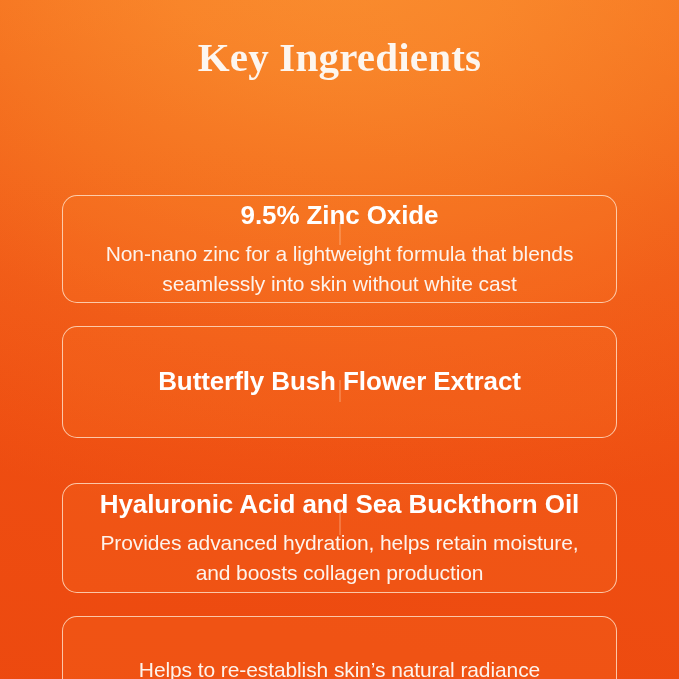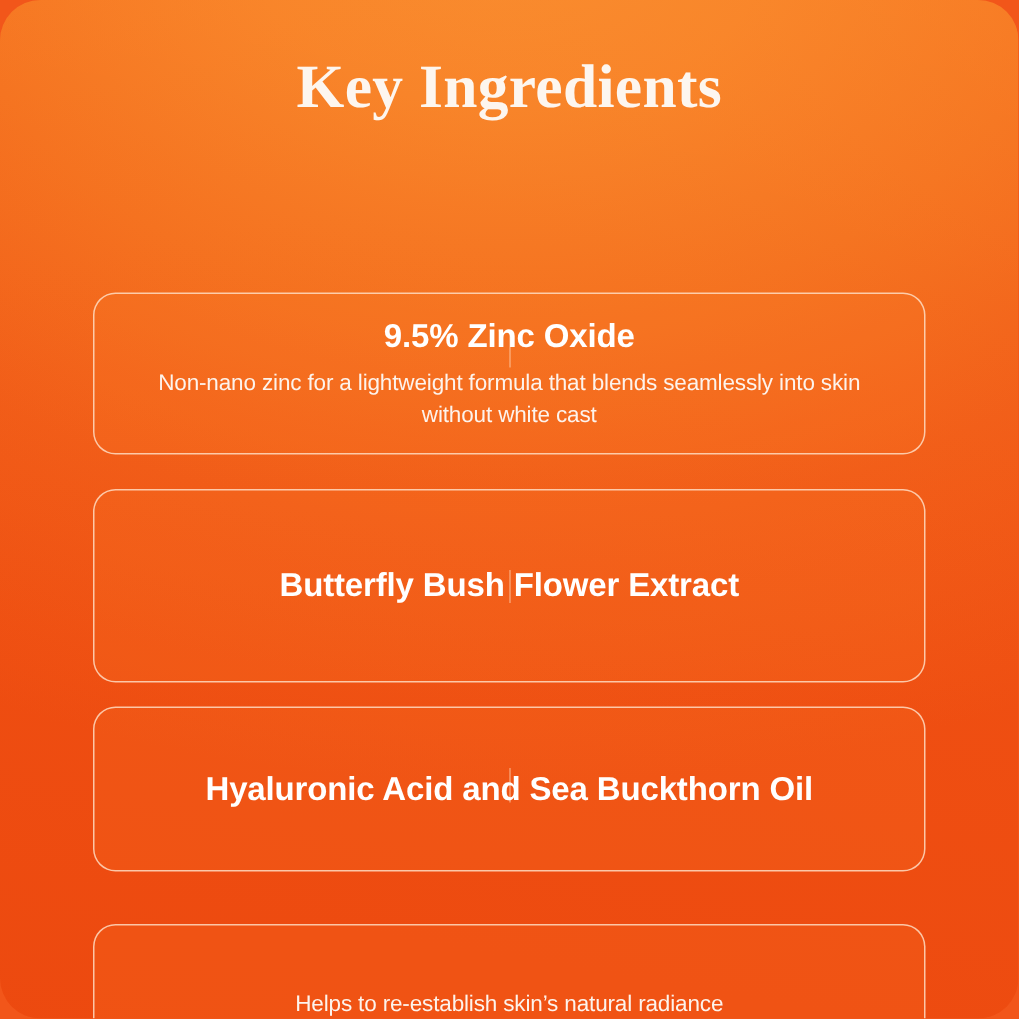--- a/index.html
+++ b/index.html
@@ -15,21 +15,20 @@
   }
 
   #infographic {
     position: relative;
     width: 679px;
     height: 679px;
     box-sizing: border-box;
     background:
       radial-gradient(120% 85% at 50% -8%, #f78a2e 0%, #f78128 22%, #f4701f 46%, #f15c18 70%, #ef4f12 100%);
     overflow: hidden;
-    border-radius: 27px;
   }
 
   #infographic::after {
     content: "";
     position: absolute;
     inset: 0;
     background: linear-gradient(190deg, rgba(255,150,50,0.30) 0%, rgba(255,140,45,0.10) 26%, rgba(235,60,8,0.05) 62%, rgba(228,54,6,0.22) 100%);
     pointer-events: none;
   }
 
@@ -64,37 +63,37 @@
     border-radius: 15px;
     background: rgba(255, 130, 45, 0.16);
     text-align: center;
     padding: 0 22px;
     display: flex;
     flex-direction: column;
     justify-content: center;
   }
 
   .card-1 { top: 114px; height: 108px; }
-  .card-2 { top: 245px; height: 129px; }
-  .card-3 { top: 390px; height: 110px; }
+  .card-2 { top: 245px; height: 112px; }
+  .card-3 { top: 402px; height: 110px; }
   .card-4 { top: 535px; height: 102px; }
 
   .card-heading {
     margin: 0;
     color: #ffffff;
-    font-size: 22px;
+    font-size: 26px;
     font-weight: 700;
     letter-spacing: -0.1px;
     line-height: 1.3;
   }
 
   .card-body {
     margin: 6px 0 0 0;
     color: #fdf3ec;
-    font-size: 15px;
+    font-size: 21px;
     font-weight: 400;
     line-height: 1.45;
     letter-spacing: -0.1px;
   }
 
   .connector {
     position: absolute;
     z-index: 1;
     left: 50%;
     width: 1px;
@@ -122,20 +121,21 @@
       <h2 class="card-heading">9.5% Zinc Oxide</h2>
       <p class="card-body">Non-nano zinc for a lightweight formula that blends seamlessly into skin without white cast</p>
     </li>
 
     <li class="card card-2">
       <h2 class="card-heading">Butterfly Bush Flower Extract</h2>
     </li>
 
     <li class="card card-3">
       <h2 class="card-heading">Hyaluronic Acid and Sea Buckthorn Oil</h2>
+      <p class="card-body">Provides advanced hydration, helps retain moisture, and boosts collagen production</p>
     </li>
 
     <li class="card card-4">
       <p class="card-body">Helps to re-establish skin’s natural radiance</p>
     </li>
 
   </ul>
 </div>
 
 </body></html>

